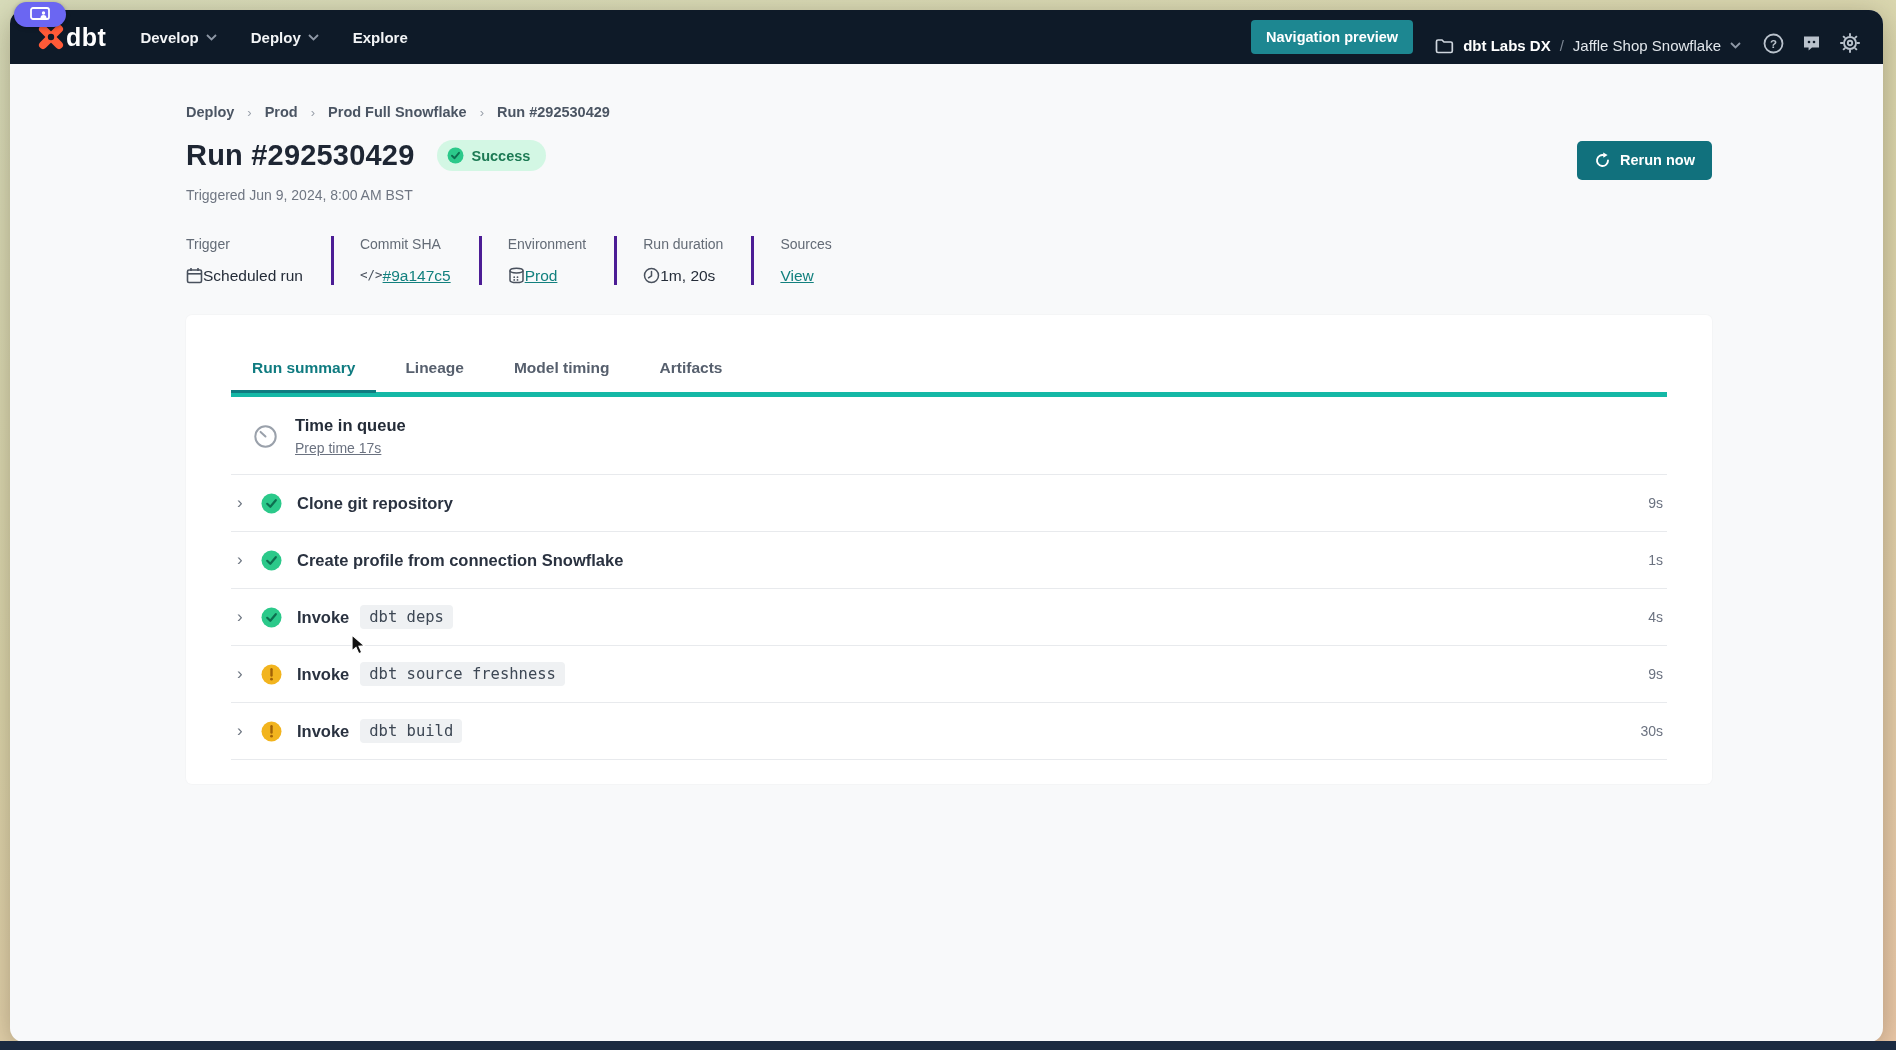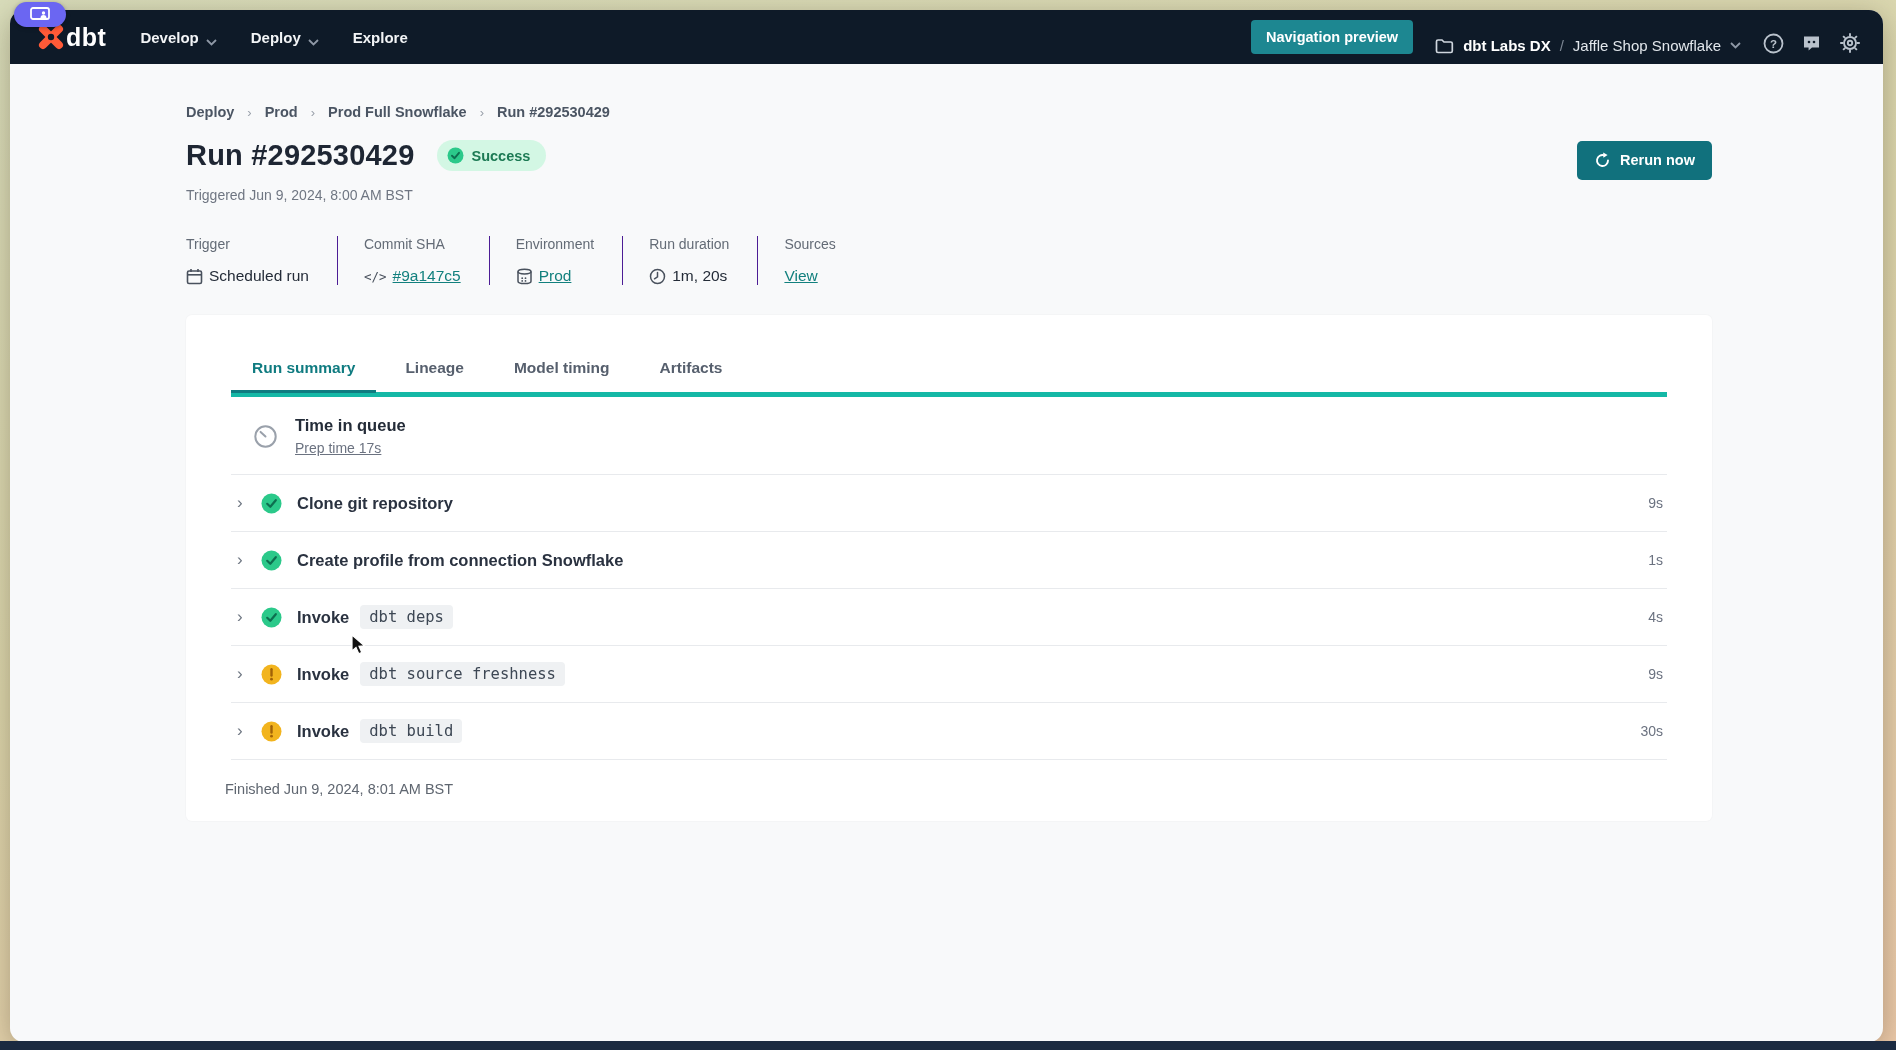--- a/index.html
+++ b/index.html
@@ -19,21 +19,21 @@
     display:flex; flex-direction:column;
   }
   
   .navbar {
     height:54px; background:var(--nav-bg); color:#fff; flex:0 0 auto;
     display:flex; align-items:center; padding:0 22px 0 26px;
   }
   .brand { display:flex; align-items:center; margin-right:34px; }
   .brand-name { font-size:25px; font-weight:bold; color:#fff; letter-spacing:.5px; }
   .nav-menu { display:flex; align-items:center; gap:34px; }
-  .nav-item { display:flex; align-items:flex-end; gap:7px; font-size:15px; font-weight:bold; color:#f2f4f6; cursor:pointer; }
+  .nav-item { display:flex; align-items:center; gap:7px; font-size:15px; font-weight:bold; color:#f2f4f6; cursor:pointer; }
   .nav-item .chev { color:#8e98a6; }
   .nav-right { margin-left:auto; display:flex; align-items:flex-end; gap:22px; }
   .nav-preview-btn {
     background:#1d8791; color:#fff; border:none; border-radius:4px;
     font-family:inherit; font-size:14.5px; font-weight:bold; padding:9px 15px; cursor:pointer;
   }
   .acct { display:flex; align-items:center; gap:9px; font-size:15px; }
   .acct .acct-name { font-weight:bold; color:#fff; }
   .acct .slash { color:#7d8794; }
   .acct .proj { color:#e2e7ec; }
@@ -51,24 +51,24 @@
     border-radius:999px; padding:7px 16px 7px 10px; font-size:14.5px; font-weight:600; color:#1c7a54;
   }
   .rerun-btn {
     position:absolute; right:0; top:2px; display:flex; align-items:flex-start; gap:9px;
     background:var(--btn-teal); color:#fff; border:none; border-radius:5px;
     font-family:inherit; font-size:14.5px; font-weight:bold; padding:11px 17px; cursor:pointer;
   }
   .triggered { margin-top:15px; font-size:14px; color:#6f7682; }
   
   .meta-row { margin-top:33px; display:flex; }
-  .meta-col { padding-right:28px; margin-right:26px; border-right:1px solid #4c1d95; }
+  .meta-col { padding-right:28px; margin-right:26px; border-right:3px solid #4c1d95; }
   .meta-col:last-child { border-right:none; }
   .meta-label { font-size:14px; color:#636b76; }
-  .meta-value { margin-top:15px; display:flex; align-items:center; gap:6px; font-size:15.5px; color:#242c38; font-weight:500; }
+  .meta-value { margin-top:15px; display:flex; align-items:flex-start; gap:0; font-size:15.5px; color:#242c38; font-weight:500; }
   .meta-value .lnk { color:var(--link); text-decoration:underline; cursor:pointer; font-weight:500; }
   .meta-ico { color:#49515d; display:flex; align-items:center; }
   .code-glyph { font-family:"DejaVu Sans Mono", monospace; font-size:12.5px; color:#49515d; }
   
   .card { margin-top:30px; background:#fff; border-radius:6px; padding:0 45px 24px 45px; box-shadow:0 0 0 1px rgba(0,0,0,0.015); }
   .tabs { display:flex; gap:8px; padding-top:34px; border-bottom:5px solid #14b8a6; }
   .tab { font-size:15.5px; font-weight:600; color:#565f6d; padding:10px 21px 13px 21px; cursor:pointer; border-bottom:3px solid transparent; margin-bottom:-1px; }
   .tab.active { color:#0f7b80; border-bottom-color:#0f7b80; }
   .queue-block { display:flex; align-items:center; gap:17px; padding:19px 0 17px 22px; border-bottom:1px solid #e8eaed; }
   .queue-ico { color:#9aa1ab; display:flex; }
@@ -345,21 +345,20 @@
         <line x1="10.5" y1="5.2" x2="10.5" y2="11.6" stroke="#a16207" stroke-width="2.4" stroke-linecap="round"></line>
         <circle cx="10.5" cy="15.2" r="1.4" fill="#a16207"></circle>
       </svg>
     </span>
     <span class="step-label">Invoke</span>
     <span class="step-code">dbt build</span>
     <span class="step-duration">30s</span>
   </div>
 </div>
 
-      <div class="card-footer">Finished Jun 9, 2024, 8:01 AM BST</div>
     </div>
   </div>
 </div>
 
 <div class="share-pill">
   <svg width="20" height="15" viewBox="0 0 20 15">
     <rect x="1" y="1" width="18" height="11" rx="2" fill="none" stroke="#fff" stroke-width="1.8"></rect>
     <circle cx="13.5" cy="6" r="1.7" fill="#fff"></circle>
     <path d="M10.5 11 a3 3 0 0 1 6 0 z" fill="#fff"></path>
   </svg>

